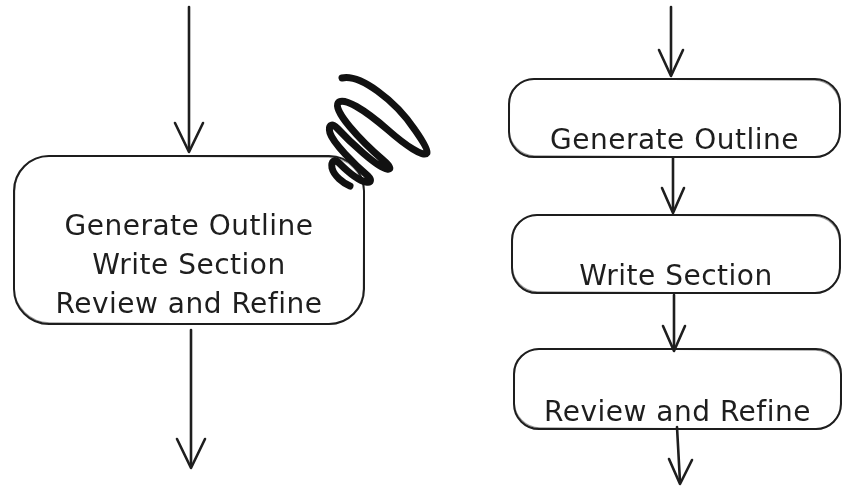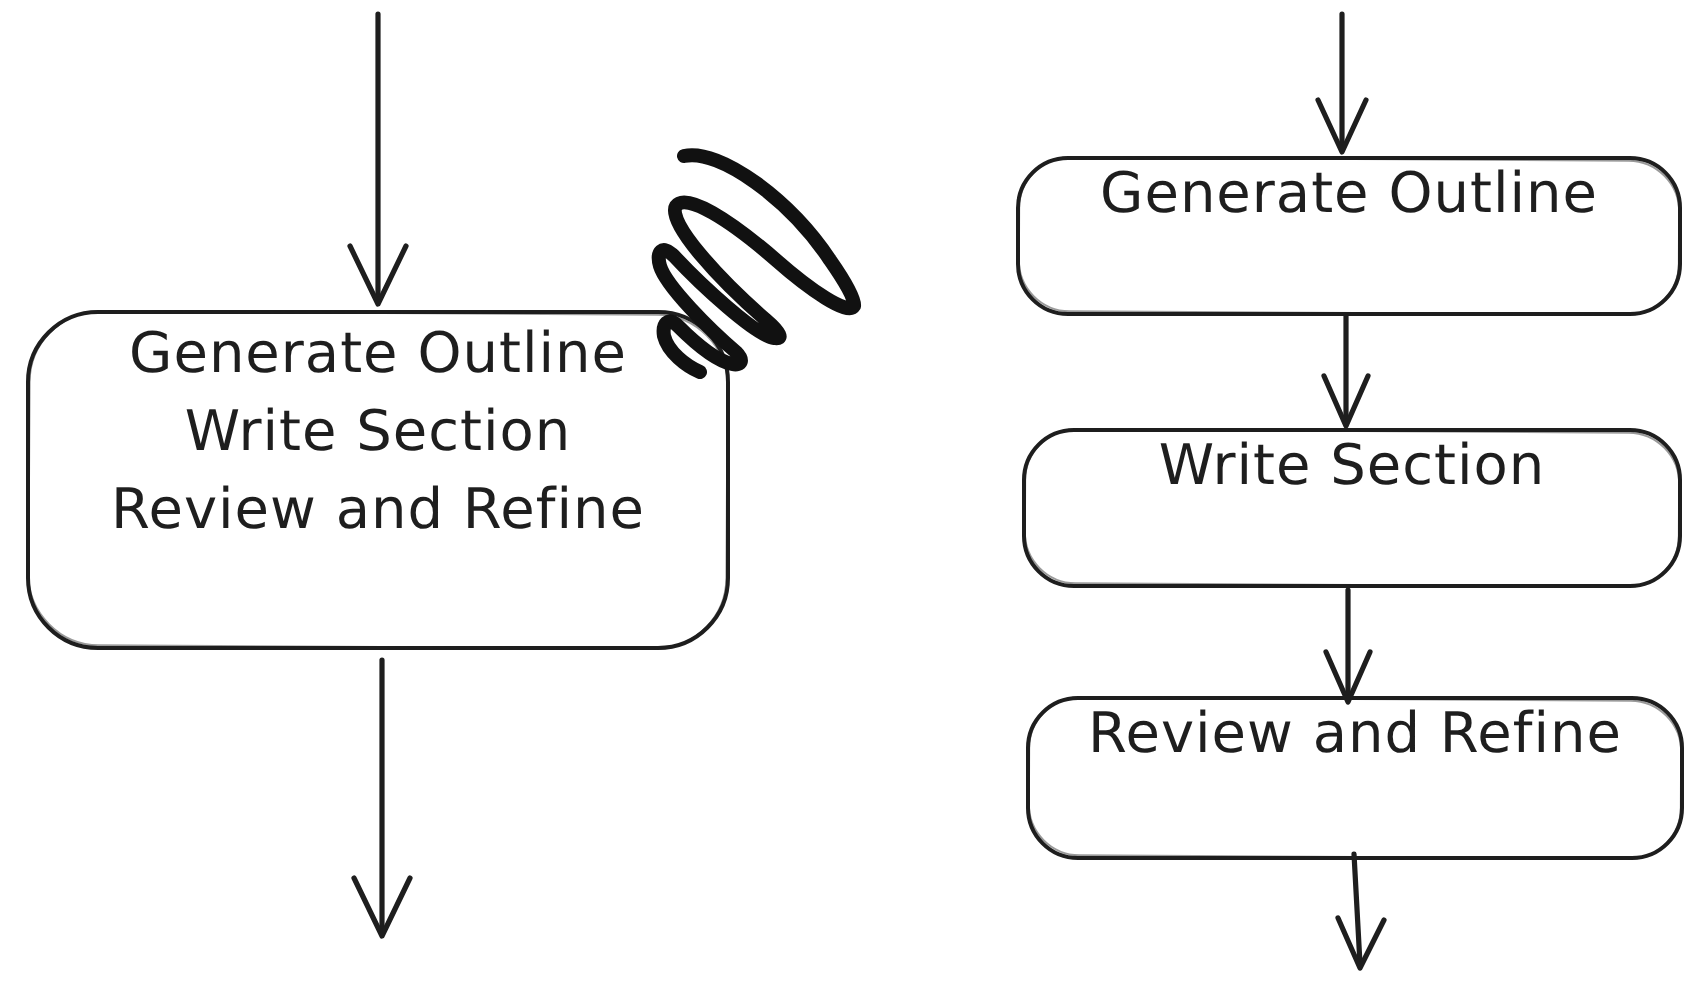--- a/index.html
+++ b/index.html
@@ -12,21 +12,21 @@
     color:#1e1e1e;
   }
   .box{
     position:absolute;
     background:#ffffff;
     border:2.5px solid #1e1e1e;
     box-sizing:border-box;
     display:flex;
     flex-direction:column;
     align-items:center;
-    justify-content:flex-start;
+    justify-content:flex-end;
     z-index:1;
   }
   
   .box::before{
     content:"";
     position:absolute;
     inset:-1px;
     border:1.3px solid rgba(30,30,30,.45);
     border-radius:inherit;
     transform:rotate(.35deg);

